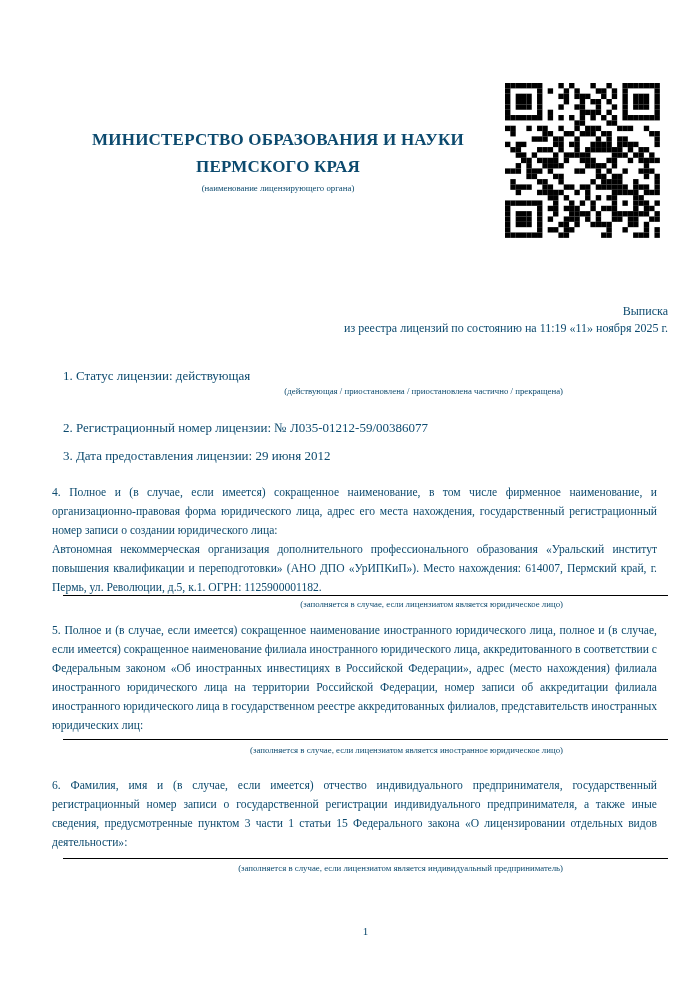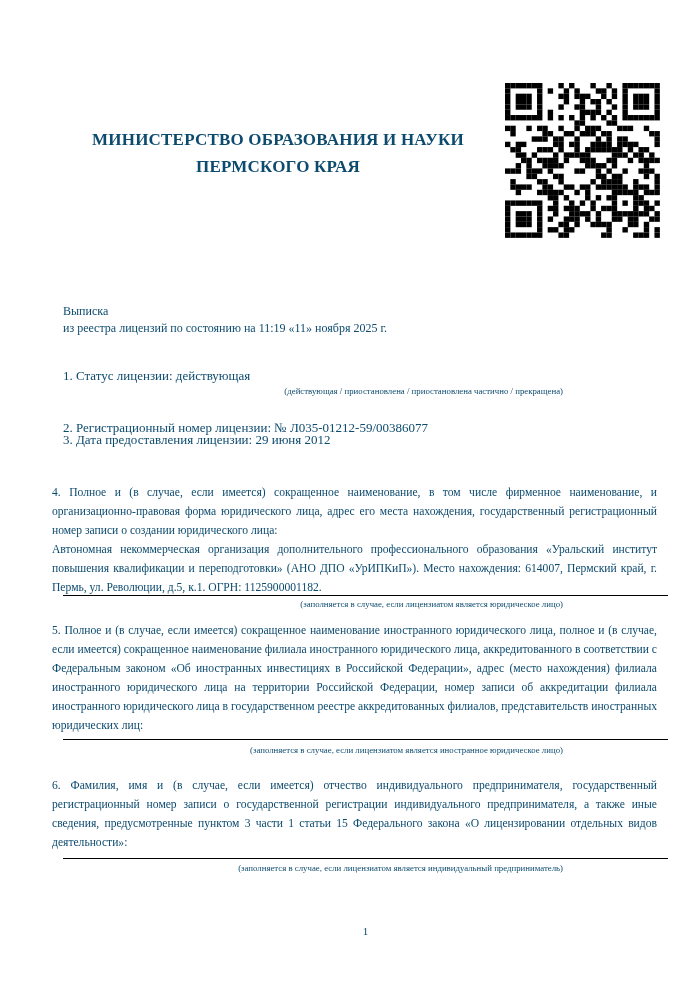--- a/index.html
+++ b/index.html
@@ -26,21 +26,21 @@
     font-weight:normal;
     font-size:8.8px;
     line-height:12px;
     margin-top:2px;
     letter-spacing:0;
   }
   .qr{left:505px;top:83px;width:155px;height:155px;}
   
   .doc-title{
     left:63px;top:303px;width:605px;
-    text-align:left;
+    text-align:right;
     font-size:12px;
     line-height:17px;
   }
   
   .line-item{
     left:63px;width:605px;
     font-size:13px;
     line-height:15px;
     white-space:nowrap;
   }
@@ -67,20 +67,21 @@
   }
 </style>
 </head>
 <body>
 
 <div class="page">
 
   <div class="abs ministry">
     <div>МИНИСТЕРСТВО ОБРАЗОВАНИЯ И НАУКИ</div>
     <div>ПЕРМСКОГО КРАЯ</div>
+    <div class="ministry-caption">(наименование лицензирующего органа)</div>
   </div>
 
   <div class="abs qr" id="qr"><svg width="155" height="155" viewBox="0 0 155.2 155.2" xmlns="http://www.w3.org/2000/svg">
         <rect width="155.2" height="155.2" fill="#fff"></rect>
         <g fill="#000">
           <rect x="0.00" y="0.00" width="5.40" height="5.40"></rect>
           <rect x="5.34" y="0.00" width="5.40" height="5.40"></rect>
           <rect x="10.69" y="0.00" width="5.40" height="5.40"></rect>
           <rect x="16.03" y="0.00" width="5.40" height="5.40"></rect>
           <rect x="21.38" y="0.00" width="5.40" height="5.40"></rect>
@@ -497,21 +498,21 @@
   <div class="abs doc-title">
     <div>Выписка</div>
     <div>из реестра лицензий по состоянию на 11:19 «11» ноября 2025 г.</div>
   </div>
 
   <div class="abs line-item" style="top:368px">1. Статус лицензии: действующая</div>
   <div class="abs note-wrap" style="top:385px">(действующая / приостановлена / приостановлена частично / прекращена)</div>
 
   <div class="abs line-item" style="top:420px">2. Регистрационный номер лицензии: № Л035-01212-59/00386077</div>
 
-  <div class="abs line-item" style="top:432px">3. Дата предоставления лицензии: 29 июня 2012</div>
+  <div class="abs line-item" style="top:448px">3. Дата предоставления лицензии: 29 июня 2012</div>
 
   <div class="abs para-block" style="top:483px">
     <div class="jpara">4. Полное и (в случае, если имеется) сокращенное наименование, в том числе фирменное наименование, и организационно-правовая форма юридического лица, адрес его места нахождения, государственный регистрационный номер записи о создании юридического лица:</div>
     <div class="jpara">Автономная некоммерческая организация дополнительного профессионального образования «Уральский институт повышения квалификации и переподготовки» (АНО ДПО «УрИПКиП»). Место нахождения: 614007, Пермский край, г. Пермь, ул. Революции, д.5, к.1. ОГРН: 1125900001182.</div>
   </div>
   <div class="abs rule" style="top:595px"></div>
   <div class="abs note-wrap" style="top:598px">(заполняется в случае, если лицензиатом является юридическое лицо)</div>
 
   <div class="abs para-block" style="top:621px">
     <div class="jpara">5. Полное и (в случае, если имеется) сокращенное наименование иностранного юридического лица, полное и (в случае, если имеется) сокращенное наименование филиала иностранного юридического лица, аккредитованного в соответствии с Федеральным законом «Об иностранных инвестициях в Российской Федерации», адрес (место нахождения) филиала иностранного юридического лица на территории Российской Федерации, номер записи об аккредитации филиала иностранного юридического лица в государственном реестре аккредитованных филиалов, представительств иностранных юридических лиц:</div>

